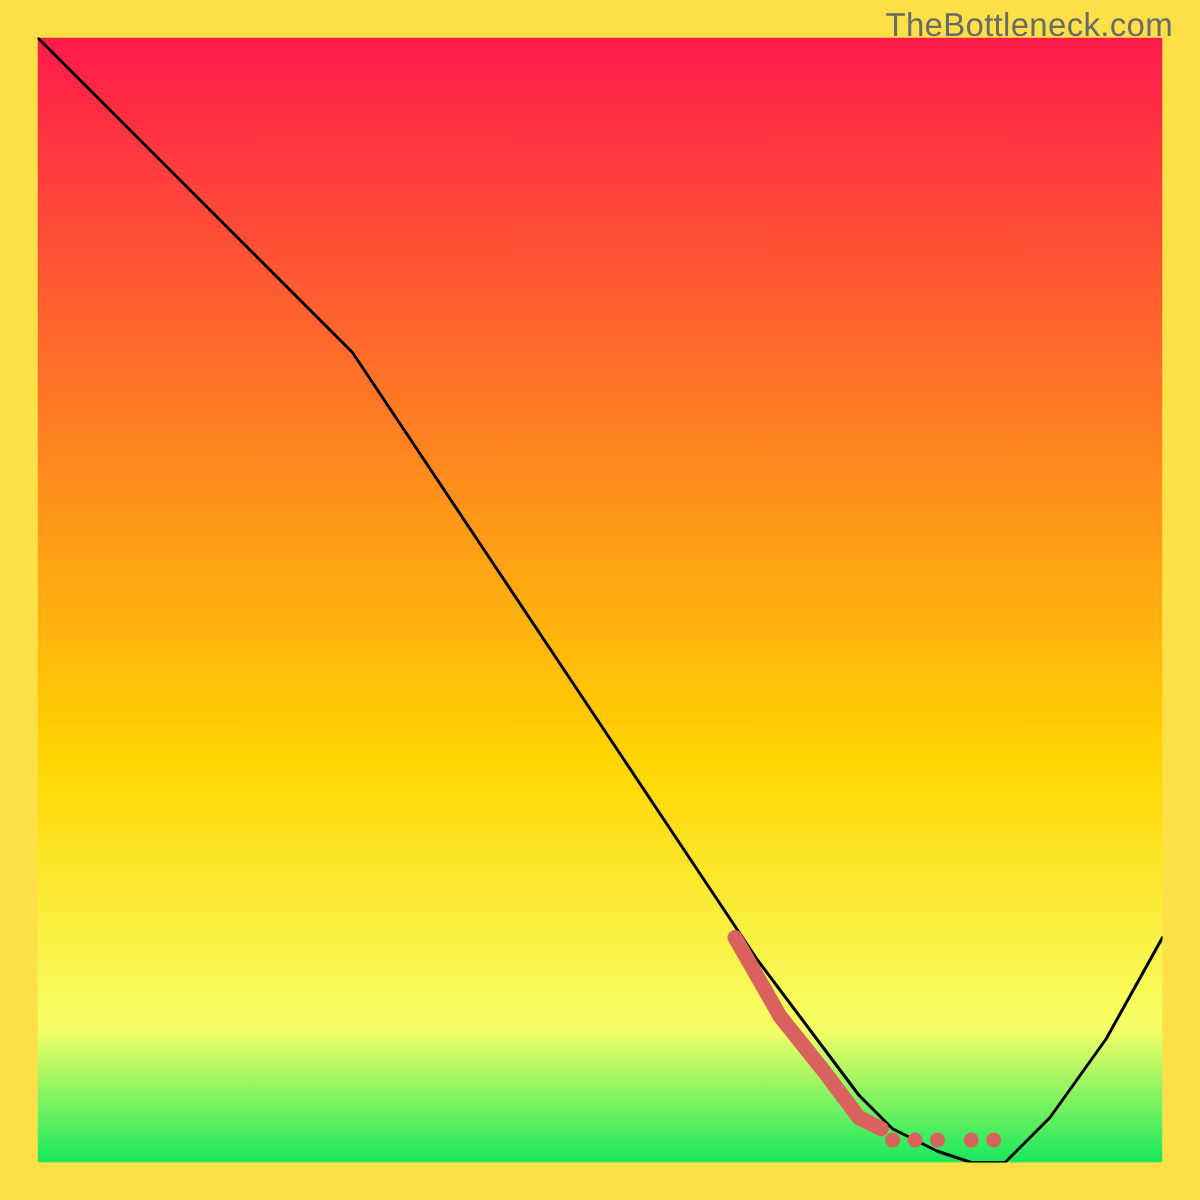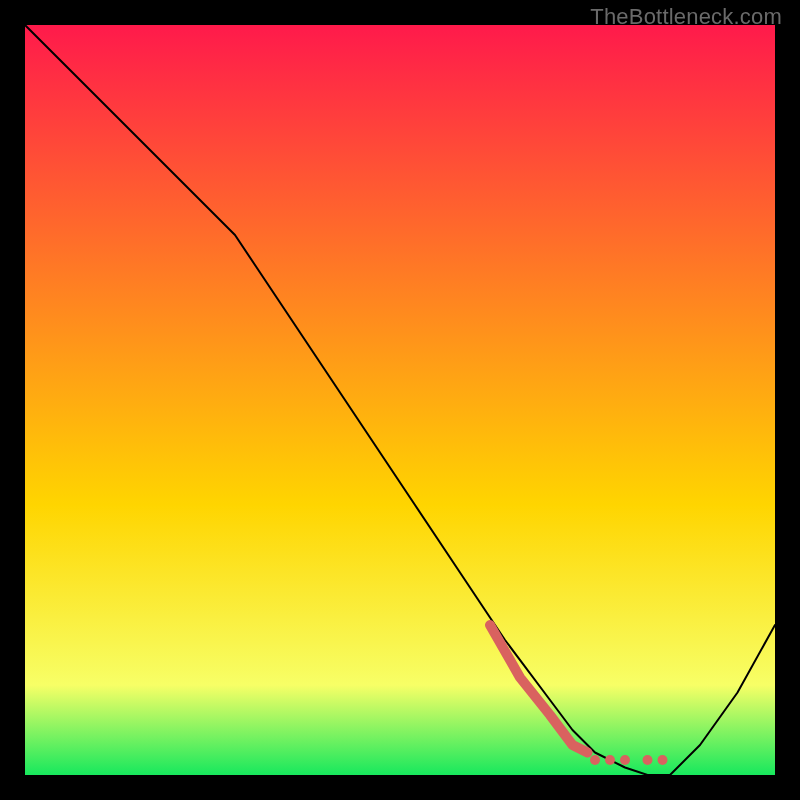--- a/index.html
+++ b/index.html
@@ -4,21 +4,21 @@
 <style>
   body {
     margin: 0;
     padding: 0;
     background: #fff;
   }
   .container {
     position: relative;
     width: 800px;
     height: 800px;
-    background: #000000;
+    background: #fde047;
   }
   .watermark {
     position: absolute;
     top: 4px;
     right: 18px;
     font-family: Arial, Helvetica, sans-serif;
     font-size: 22px;
     font-weight: 500;
     color: #6a6a6a;
     letter-spacing: 0.2px;

